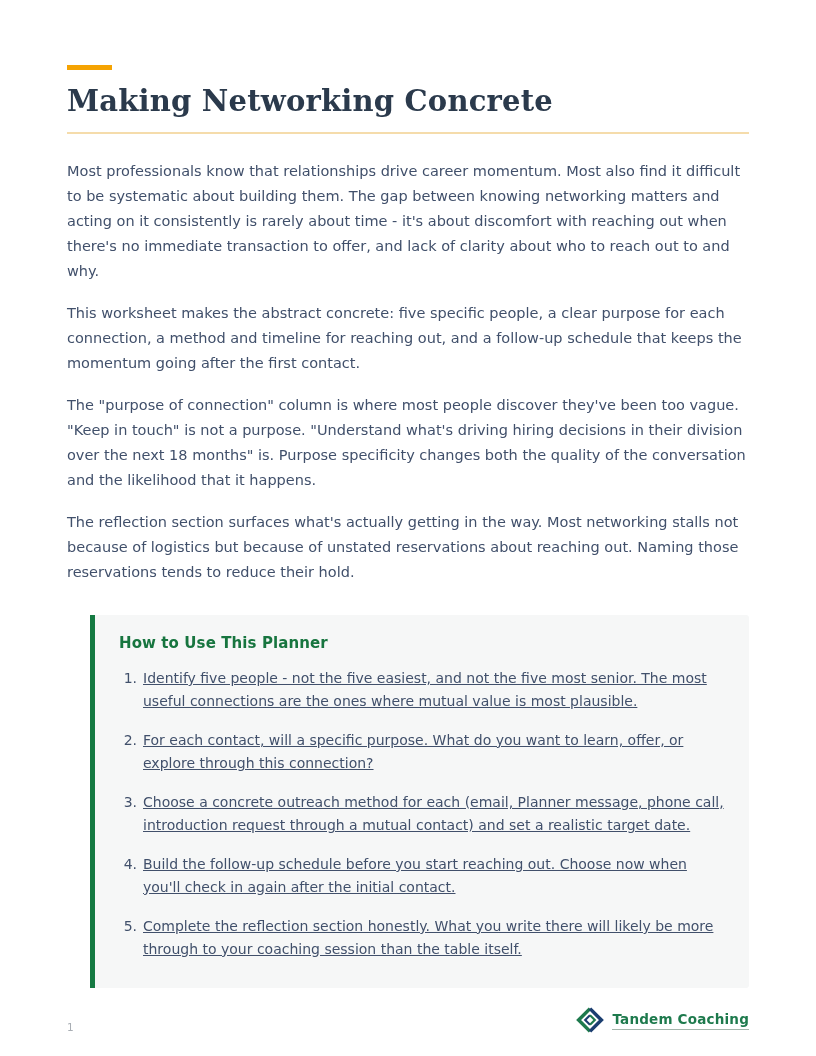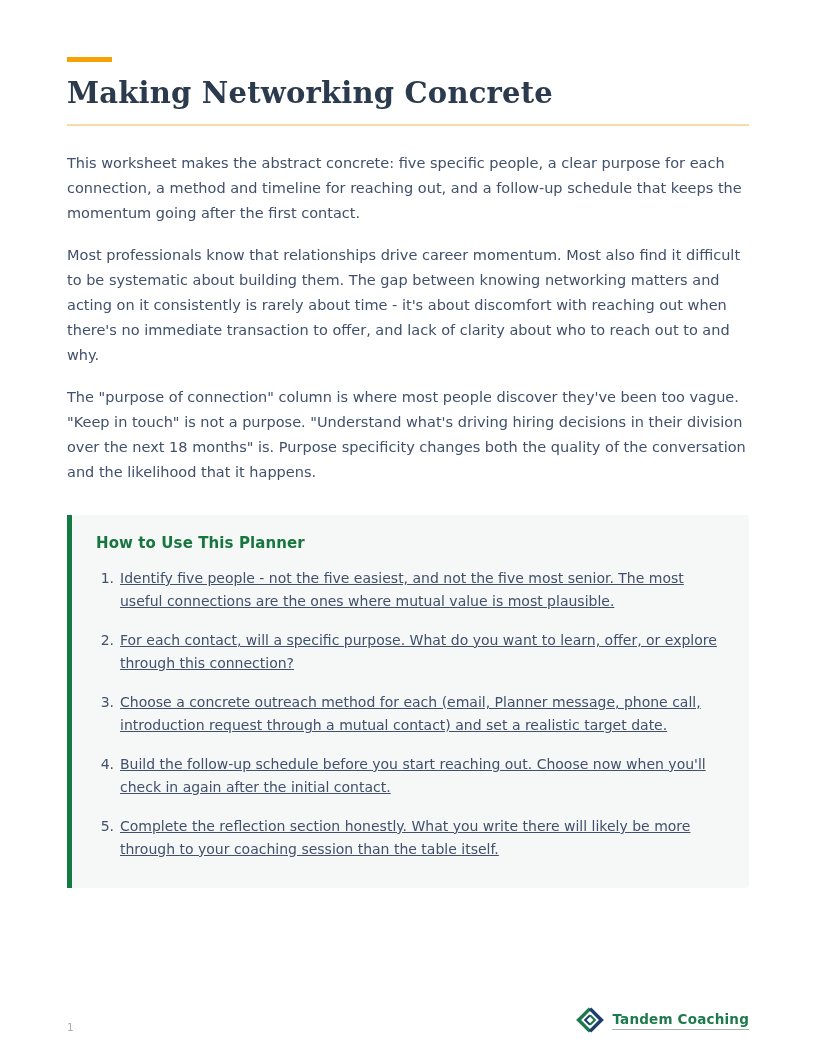--- a/index.html
+++ b/index.html
@@ -9,21 +9,21 @@
     font-family: "DejaVu Sans", "Liberation Sans", sans-serif;
   }
   .page {
     position: relative;
     width: 816px;
     height: 1056px;
     margin: 0 auto;
     background: #ffffff;
     overflow: hidden;
     box-sizing: border-box;
-    padding: 0 67px;
+    padding: 8px 67px;
   }
   .accent-bar {
     width: 45px;
     height: 5px;
     background: #F5A302;
     margin-top: 57px;
   }
   h1.doc-title {
     font-family: "DejaVu Serif", "Liberation Serif", serif;
     font-weight: bold;
@@ -45,20 +45,21 @@
     line-height: 25px;
     color: #41506B;
   }
   .callout {
     margin-top: 30px;
     background: #F6F7F7;
     border-left: 5px solid #157A42;
     border-radius: 0 3px 3px 0;
     padding: 19px 24px 27px 22px;
     box-sizing: border-box;
+    margin-left: 23px;
   }
   .callout h2 {
     margin: 0 0 15px 2px;
     font-size: 15px;
     font-weight: bold;
     color: #17753F;
     letter-spacing: 0.1px;
   }
   .callout ol {
     list-style: none;
@@ -115,23 +116,24 @@
 
 <div class="page">
 
   <div class="accent-bar"></div>
 
   <h1 class="doc-title">Making Networking Concrete</h1>
 
   <div class="title-rule"></div>
 
   <div class="intro">
+    <p>Most professionals know that relationships drive career momentum. Most also find it difficult to be systematic about building them. The gap between knowing networking matters and acting on it consistently is rarely about time - it's about discomfort with reaching out when there's no immediate transaction to offer, and lack of clarity about who to reach out to and why.</p>
     <p>This worksheet makes the abstract concrete: five specific people, a clear purpose for each connection, a method and timeline for reaching out, and a follow-up schedule that keeps the momentum going after the first contact.</p>
-    <p>Most professionals know that relationships drive career momentum. Most also find it difficult to be systematic about building them. The gap between knowing networking matters and acting on it consistently is rarely about time - it's about discomfort with reaching out when there's no immediate transaction to offer, and lack of clarity about who to reach out to and why.</p>
     <p>The "purpose of connection" column is where most people discover they've been too vague. "Keep in touch" is not a purpose. "Understand what's driving hiring decisions in their division over the next 18 months" is. Purpose specificity changes both the quality of the conversation and the likelihood that it happens.</p>
+    <p>The reflection section surfaces what's actually getting in the way. Most networking stalls not because of logistics but because of unstated reservations about reaching out. Naming those reservations tends to reduce their hold.</p>
   </div>
 
   <aside class="callout">
     <h2>How to Use This Planner</h2>
     <ol>
       <li>
         <span class="num">1.</span>
         <span class="txt">Identify five people - not the five easiest, and not the five most senior. The most useful connections are the ones where mutual value is most plausible.</span>
       </li>
       <li>

